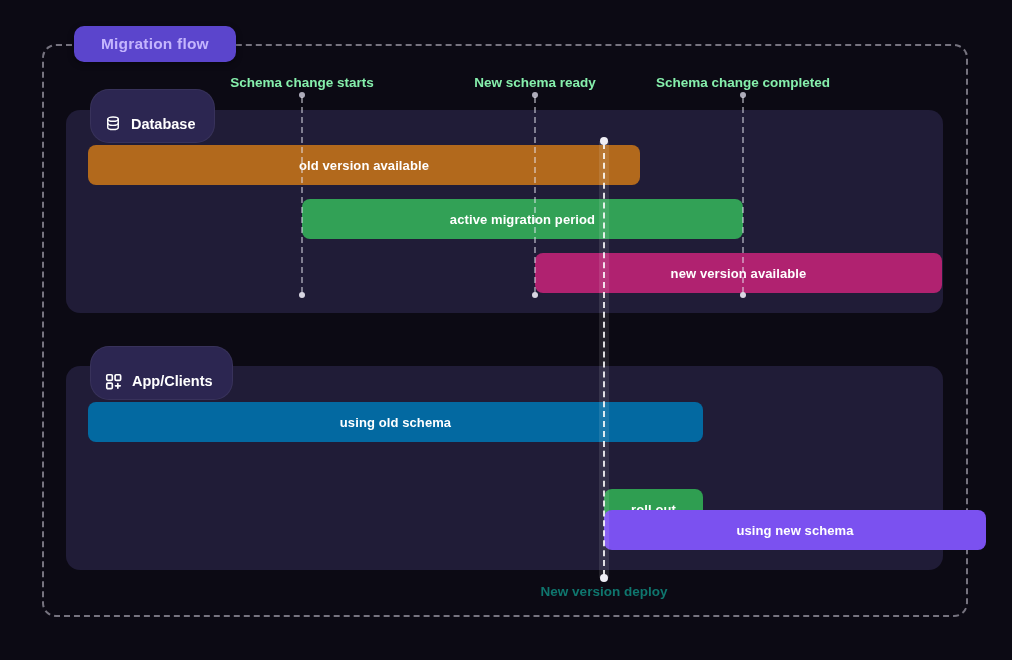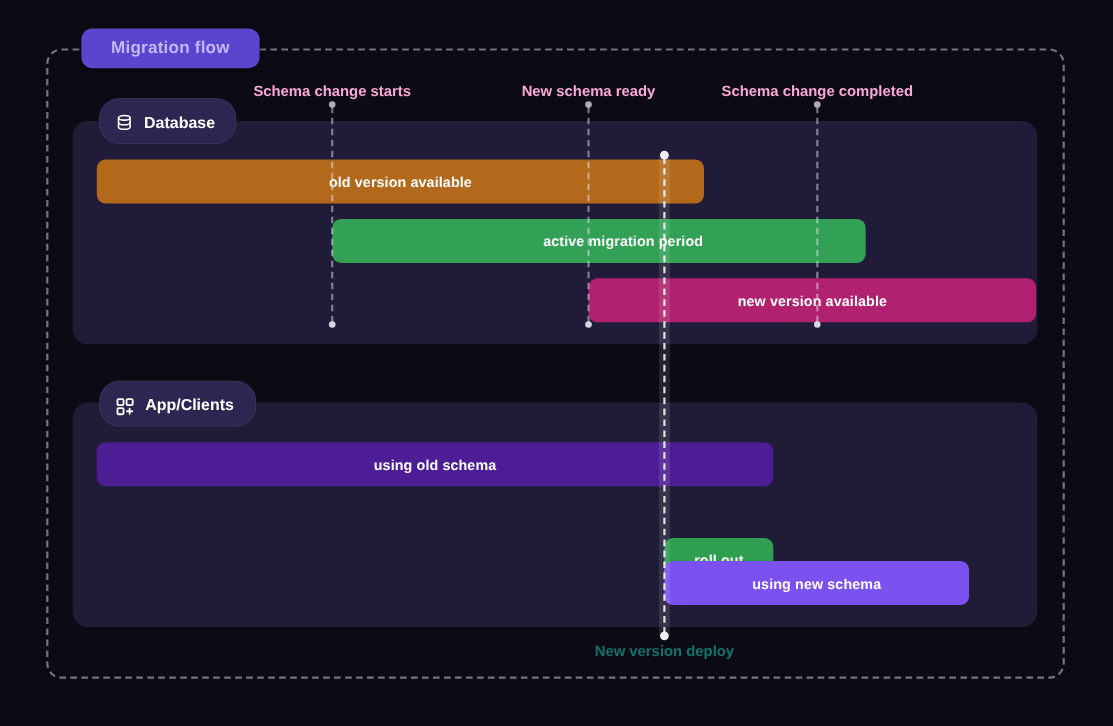--- a/index.html
+++ b/index.html
@@ -38,51 +38,51 @@
     left: 66px; width: 877px; height: 203px;
     border-radius: 14px;
     z-index: 1;
   }
   .panel-db  { top: 110px; }
   .panel-app { top: 366px; height: 204px; }
 
   
   .badge {
     height: 36px;
-    padding: 4px 19px 0 13px;
+    padding: 16px 19px 0 13px;
     border-radius: 19px;
     display: flex; align-items: center; gap: 9px;
     color: #ffffff; font-size: 14.5px;
     z-index: 5;
     border: 1px solid rgba(255,255,255,0.06);
   }
   .badge-db  { left: 90px; top: 89px; }
   .badge-app { left: 90px; top: 346px; }
   .badge svg { display: block; }
 
   
   .bar {
     height: 40px;
     border-radius: 8px;
     display: flex; align-items: center; justify-content: center;
     color: #ffffff; font-size: 13px; letter-spacing: 0.1px;
     z-index: 2;
   }
   .bar-old-version  { left: 88px;  top: 145px; width: 552px; }
-  .bar-active-mig   { left: 302px; top: 199px; width: 441px; padding-left: 44px; }
+  .bar-active-mig   { left: 302px; top: 199px; width: 441px; }
   .bar-new-version  { left: 535px; top: 253px; width: 407px; }
   .bar-using-old    { left: 88px;  top: 402px; width: 615px; }
   .bar-roll-out     { left: 604px; top: 456px; width: 99px;  }
-  .bar-using-new    { left: 604px; top: 510px; width: 277px; }
+  .bar-using-new    { left: 604px; top: 510px; width: 382px; }
 
   
   .m-label {
     top: 75px;
     transform: translateX(-50%);
-    color: #f9a8d4; font-size: 13.5px; white-space: nowrap;
+    color: #86efac; font-size: 13.5px; white-space: nowrap;
     z-index: 3;
   }
   .m-line {
     top: 97px; height: 196px; width: 0;
     border-left: 2px dashed rgba(235,235,245,0.48);
     z-index: 3;
   }
   .dot {
     width: 6px; height: 6px; border-radius: 50%;
     background: #aeacba; z-index: 3;
@@ -156,21 +156,21 @@
   <span>
     <svg width="19" height="19" viewBox="0 0 24 24" fill="none" stroke="#ffffff" stroke-width="2.1" stroke-linecap="round">
       <rect x="3.5" y="3.5" width="7" height="7" rx="1.4"></rect>
       <rect x="14" y="3.5" width="7" height="7" rx="1.4"></rect>
       <rect x="3.5" y="14" width="7" height="7" rx="1.4"></rect>
       <path d="M17.5 14.5v6 M14.5 17.5h6"></path>
     </svg>
   </span>
   <span>App/Clients</span>
 </div>
-<div class="abs bar bar-using-old" style="background-color: #4c1d95;">using old schema</div>
+<div class="abs bar bar-using-old" style="background-color: #0369a1;">using old schema</div>
 <div class="abs bar bar-roll-out" style="background-color: rgb(47, 158, 81); margin-top: 33px;">roll out</div>
 <div class="abs bar bar-using-new" style="background-color: rgb(123, 81, 240);">using new schema</div>
 
 <div class="abs deploy-track"></div>
 <div class="abs deploy-line"></div>
 <div class="abs deploy-dot" style="left:600px; top:137px;"></div>
 <div class="abs deploy-dot" style="left:600px; top:574px;"></div>
 <div class="abs deploy-label">New version deploy</div>
 
 </body></html>

